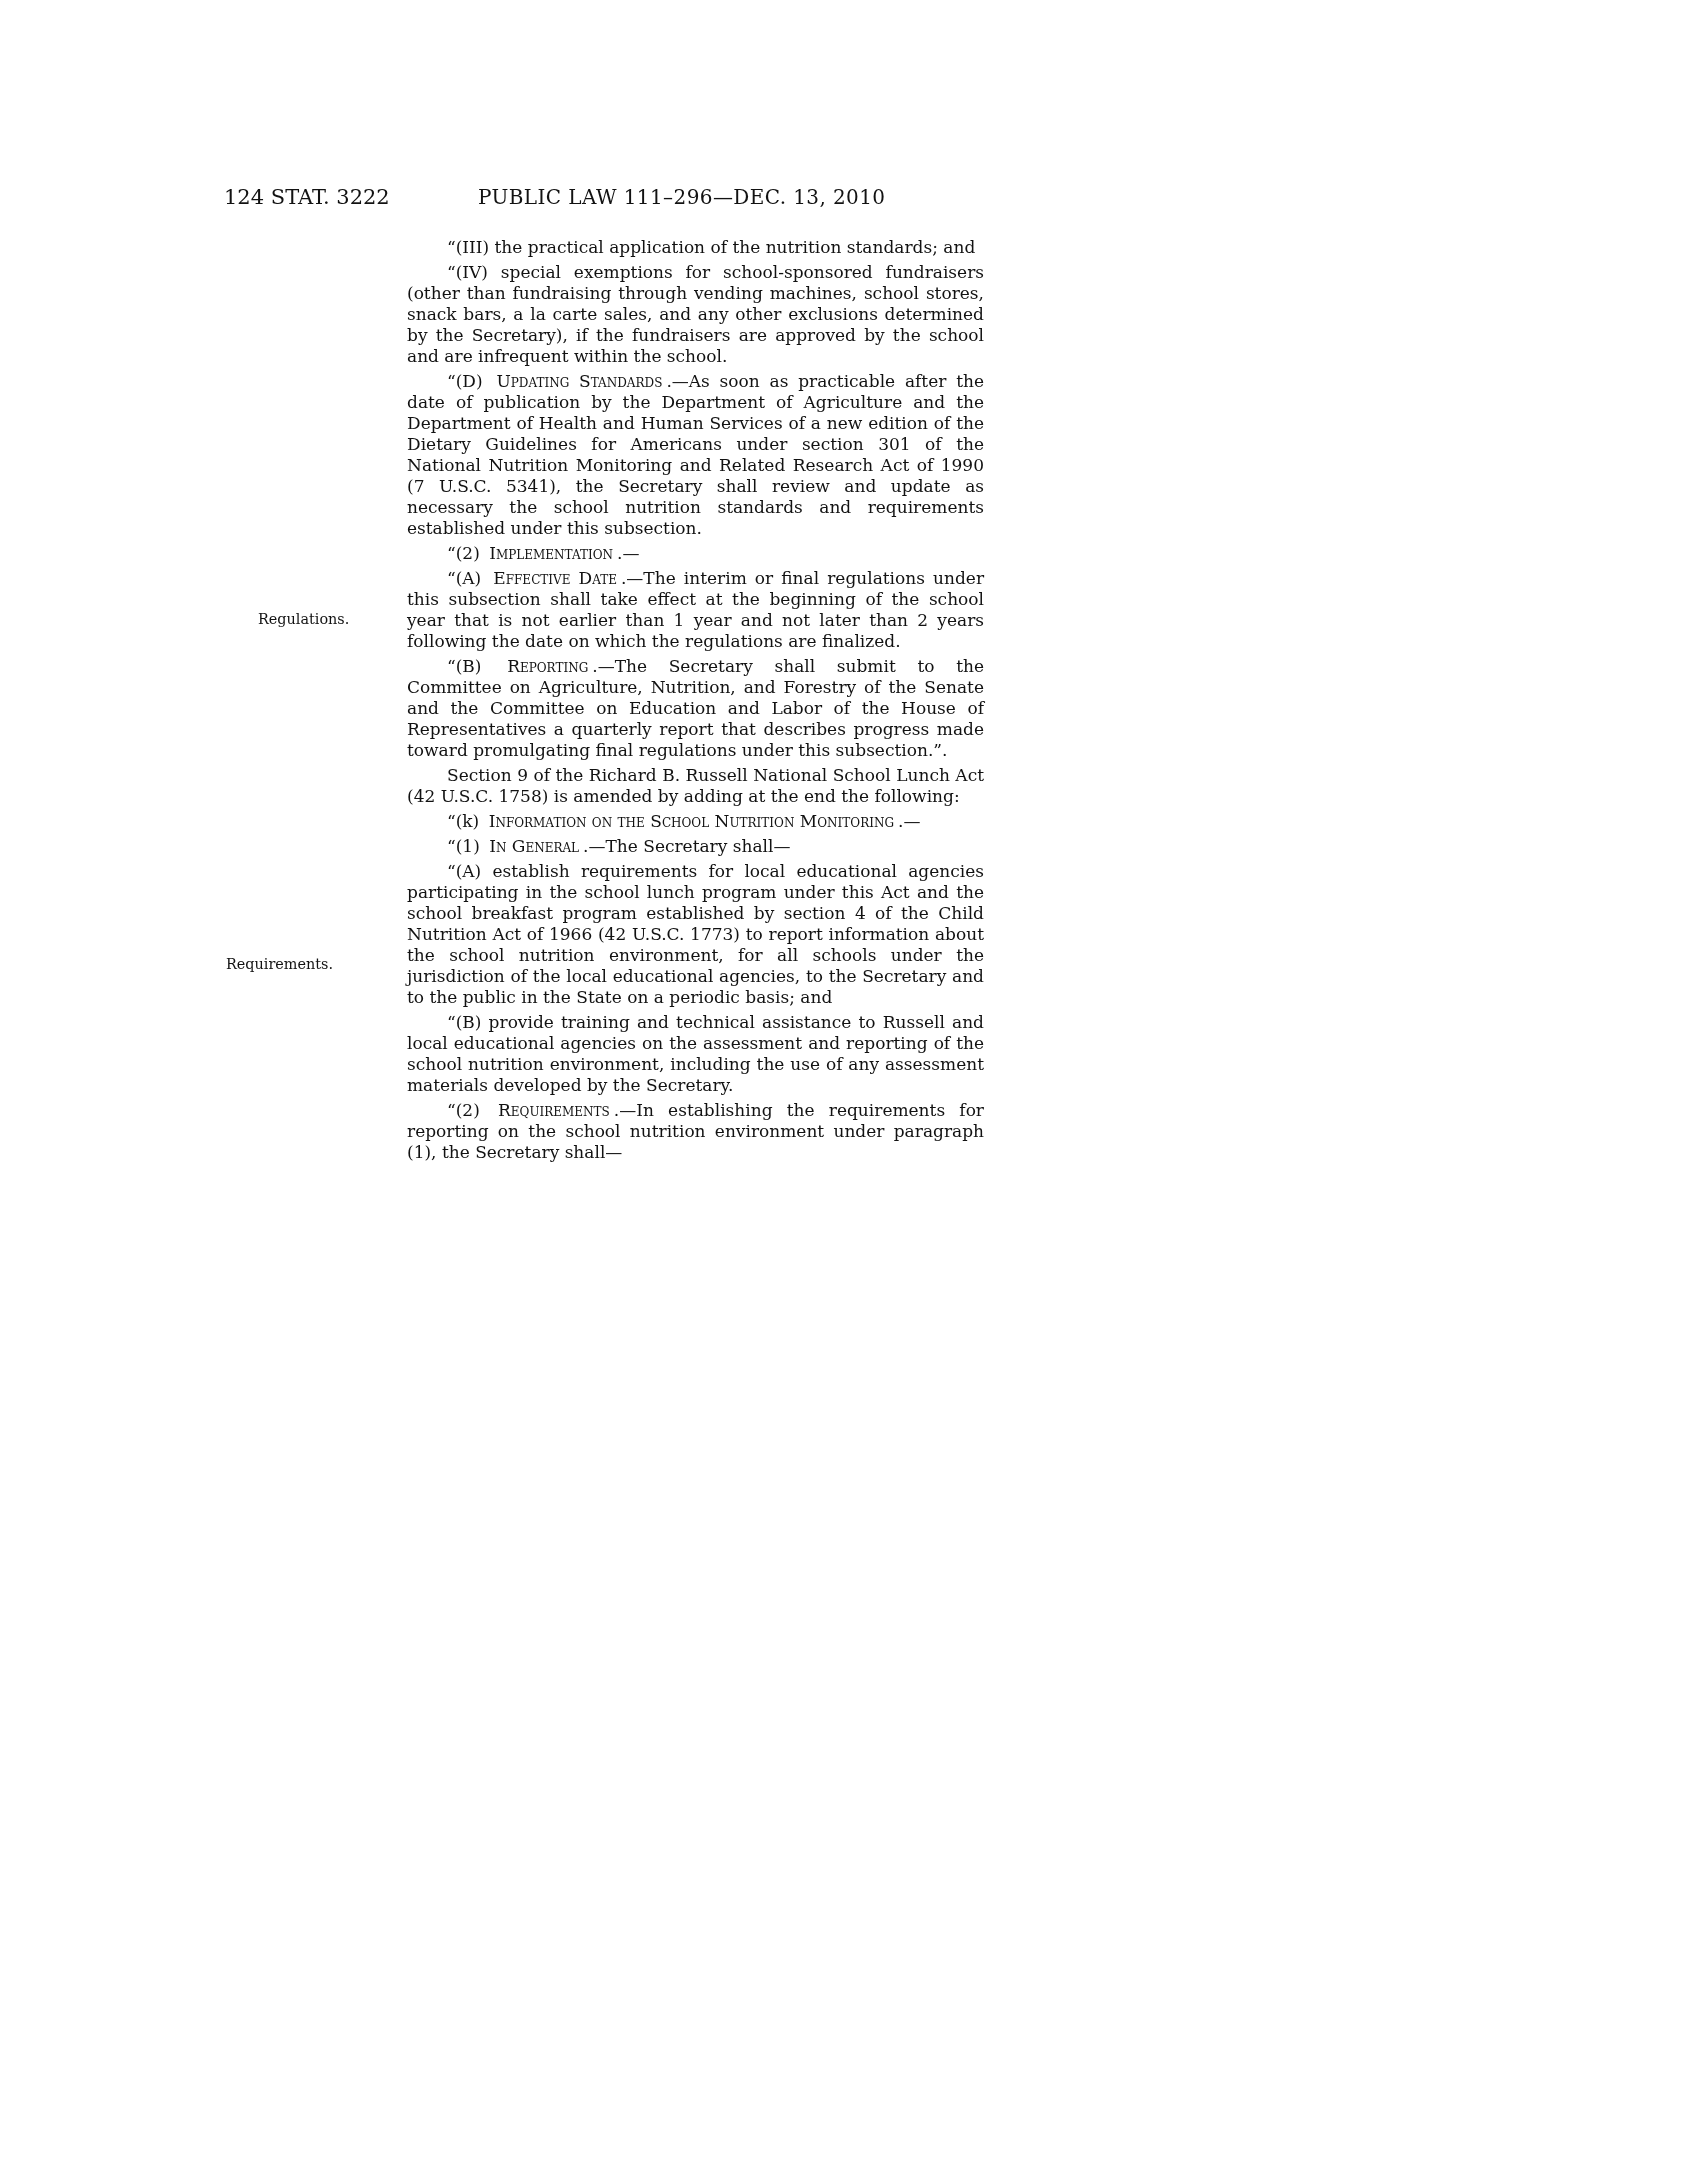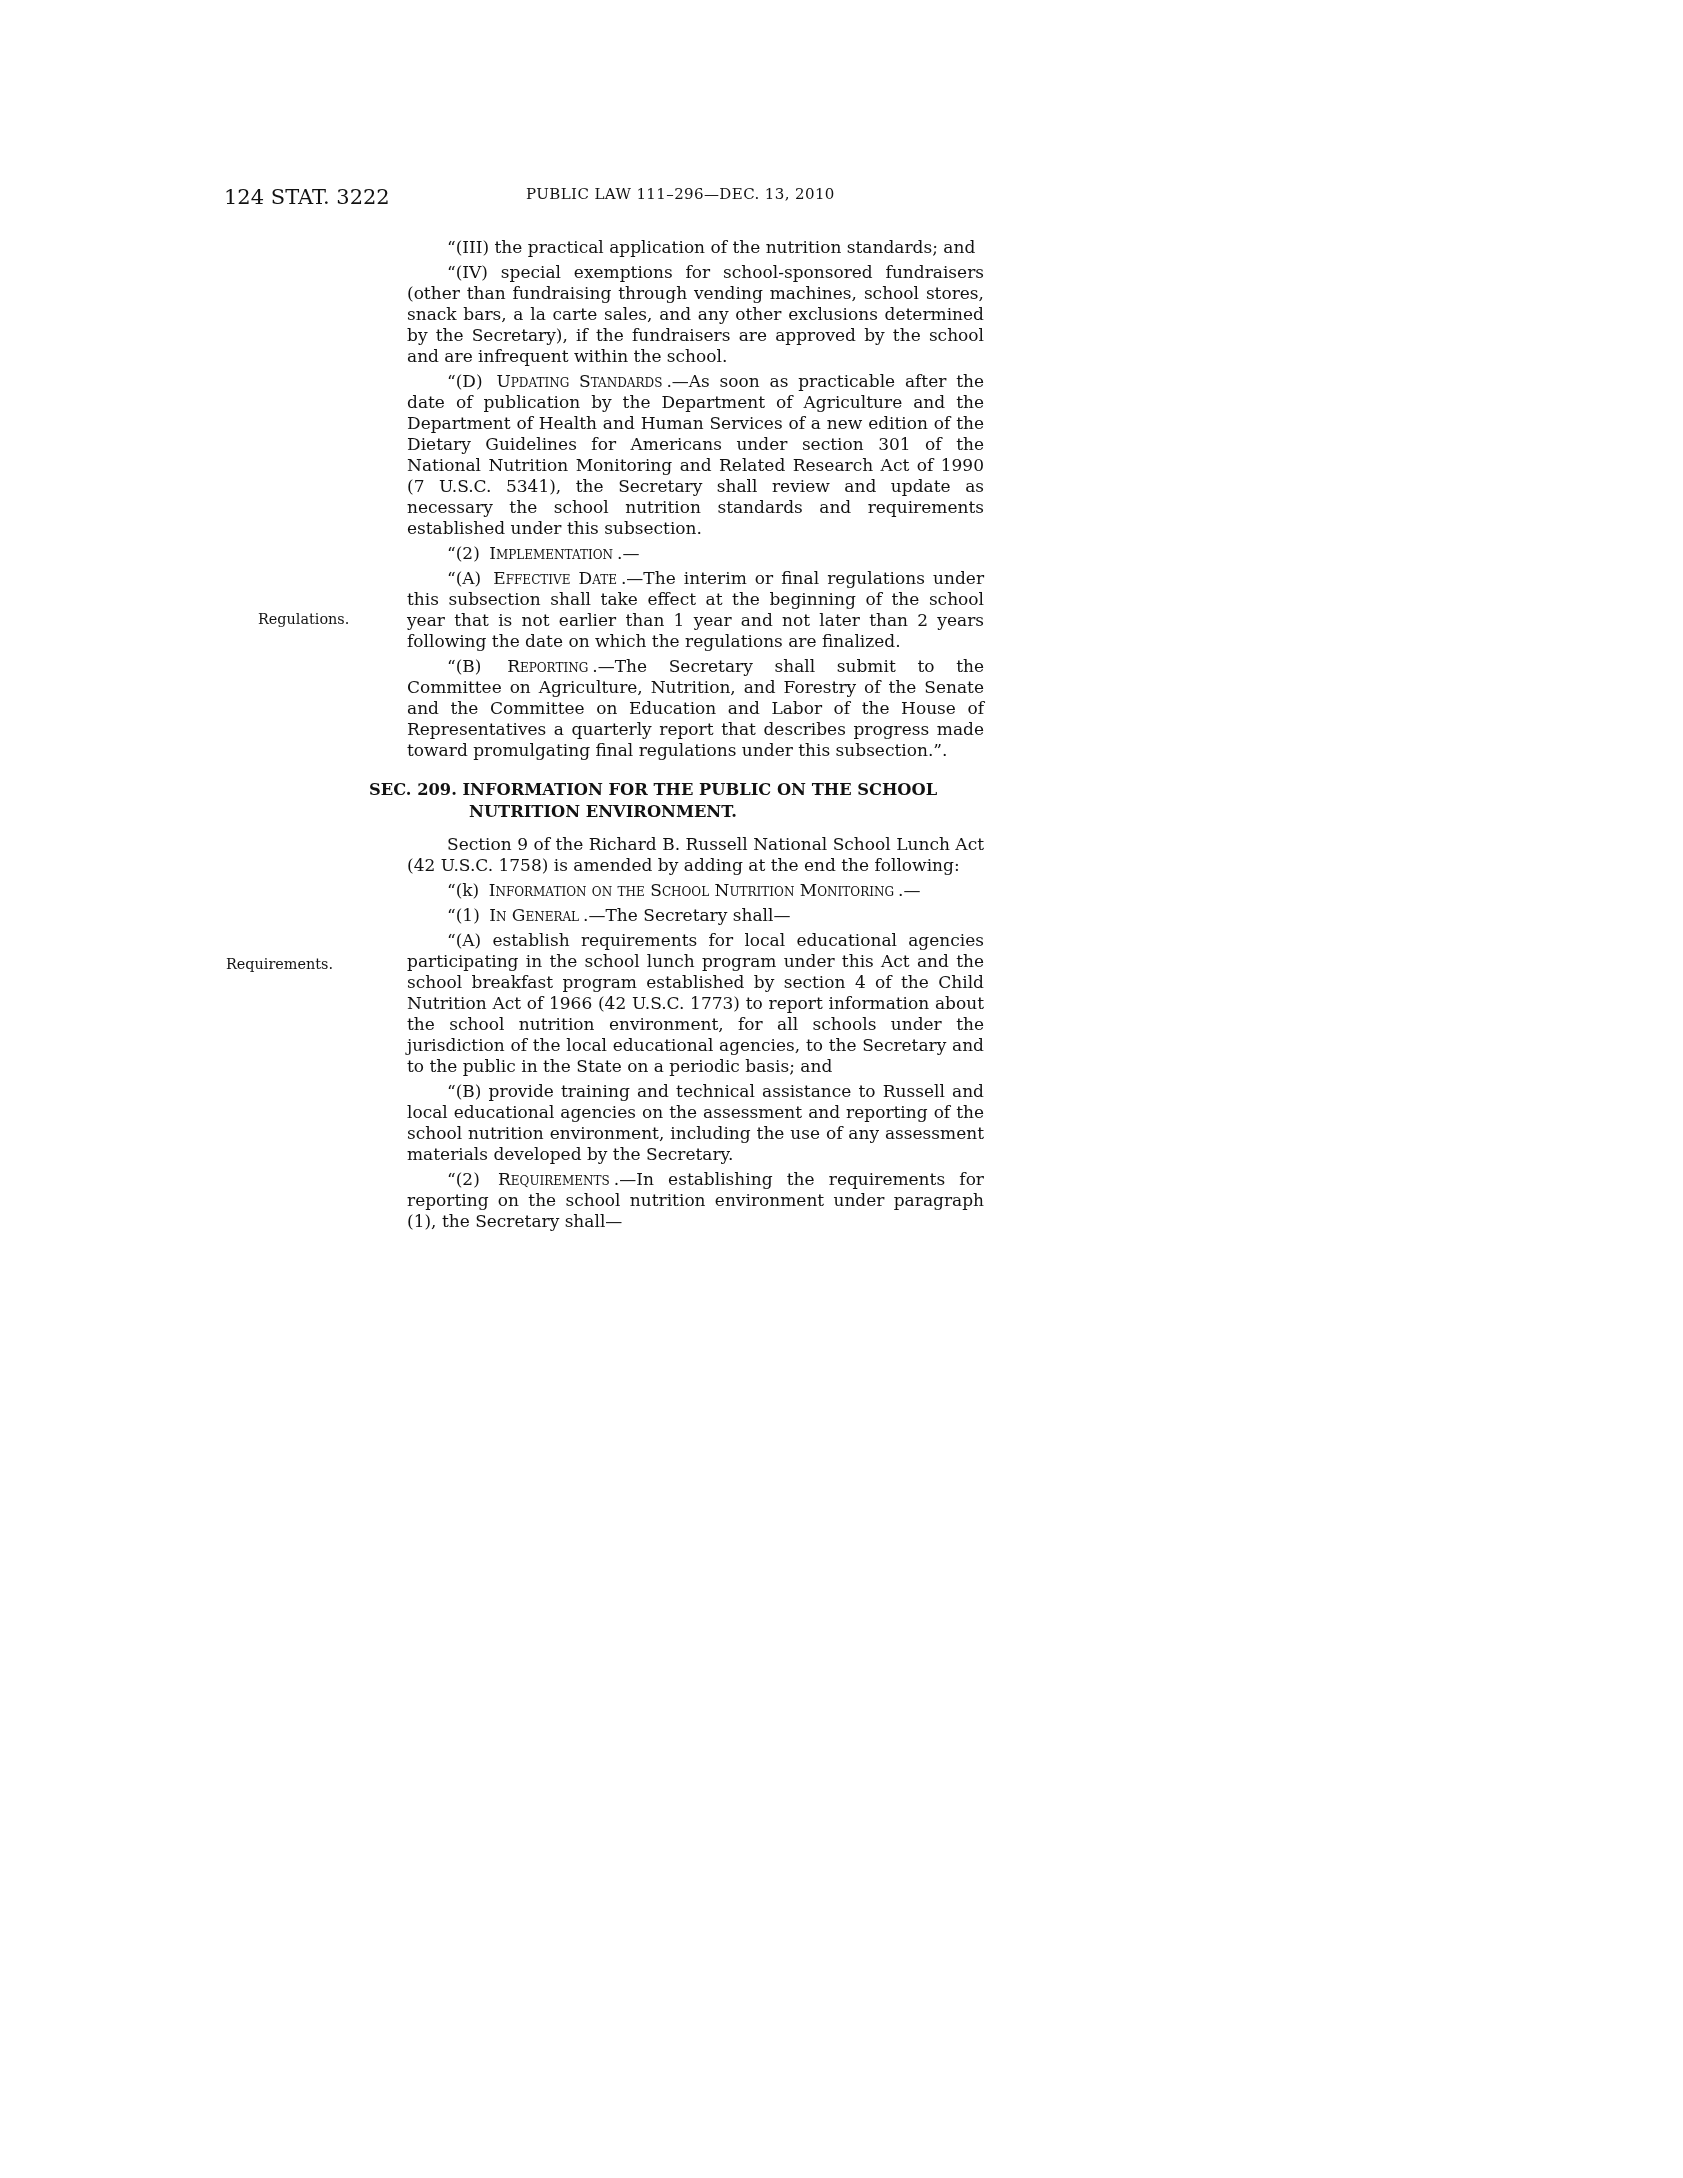--- a/index.html
+++ b/index.html
@@ -11,21 +11,21 @@
     font-family:"DejaVu Serif", serif;
     color:#121212;
     overflow:hidden;
   }
   .running-head-left {
     position:absolute; left:218px; top:179px;
     font-size:21px; white-space:nowrap;
   }
   .running-head-center {
     position:absolute; left:472px; top:179px;
-    font-size:15px; letter-spacing:0.4px; white-space:nowrap;margin-left:48px;
+    font-size:20px; letter-spacing:0.4px; white-space:nowrap;
   }
   .doc-body {
     position:absolute; left:399px; top:229px; width:585px;
     font-size:17px; line-height:21px;
     text-align:justify;
   }
   p.para { text-indent:38px; margin:0; }
   .ind-0 { margin-left:0; }
   .ind-1 { margin-left:38px; }
   .ind-3 { margin-left:113px; }
@@ -47,21 +47,20 @@
 <div class="page">
   <div class="running-head-left">124 STAT. 3222</div>
   <div class="running-head-center">PUBLIC LAW 111–296—DEC. 13, 2010</div>
   <div class="doc-body">
       <p class="para ind-3"><span>“(III) the practical application of the nutrition standards; and</span></p>
       <p class="para ind-3"><span>“(IV) special exemptions for school-sponsored fundraisers (other than fundraising through vending machines, school stores, snack bars, a la carte sales, and any other exclusions determined by the Secretary), if the fundraisers are approved by the school and are infrequent within the school.</span></p>
       <p class="para ind-1"><span>“(D) </span><span class="sc">Updating Standards</span><span>.—As soon as practicable after the date of publication by the Department of Agriculture and the Department of Health and Human Services of a new edition of the Dietary Guidelines for Americans under section 301 of the National Nutrition Monitoring and Related Research Act of 1990 (7 U.S.C. 5341), the Secretary shall review and update as necessary the school nutrition standards and requirements established under this subsection.</span></p>
       <p class="para ind-0"><span>“(2) </span><span class="sc">Implementation</span><span>.—</span></p>
       <p class="para ind-1"><span>“(A) </span><span class="sc">Effective Date</span><span>.—The interim or final regulations under this subsection shall take effect at the beginning of the school year that is not earlier than 1 year and not later than 2 years following the date on which the regulations are finalized.</span></p>
       <p class="para ind-1"><span>“(B) </span><span class="sc">Reporting</span><span>.—The Secretary shall submit to the Committee on Agriculture, Nutrition, and Forestry of the Senate and the Committee on Education and Labor of the House of Representatives a quarterly report that describes progress made toward promulgating final regulations under this subsection.”.</span></p>
-      <h2 class="sec-heading"><span>SEC. 209. INFORMATION FOR THE PUBLIC ON THE SCHOOL NUTRITION ENVIRONMENT.</span></h2>
       <p class="para ind-0"><span>Section 9 of the Richard B. Russell National School Lunch Act (42 U.S.C. 1758) is amended by adding at the end the following:</span></p>
       <p class="para ind-0"><span>“(k) </span><span class="sc">Information on the School Nutrition Monitoring</span><span>.—</span></p>
       <p class="para ind-1"><span>“(1) </span><span class="sc">In General</span><span>.—The Secretary shall—</span></p>
       <p class="para ind-1"><span>“(A) establish requirements for local educational agencies participating in the school lunch program under this Act and the school breakfast program established by section 4 of the Child Nutrition Act of 1966 (42 U.S.C. 1773) to report information about the school nutrition environment, for all schools under the jurisdiction of the local educational agencies, to the Secretary and to the public in the State on a periodic basis; and</span></p>
       <p class="para ind-1"><span>“(B) provide training and technical assistance to Russell and local educational agencies on the assessment and reporting of the school nutrition environment, including the use of any assessment materials developed by the Secretary.</span></p>
       <p class="para ind-0"><span>“(2) </span><span class="sc">Requirements</span><span>.—In establishing the requirements for reporting on the school nutrition environment under paragraph (1), the Secretary shall—</span></p>
     </div>
 <div class="margin-note" style="top: 603px; margin-left: 32px;">Regulations.</div>
     <div class="margin-note" style="top: 948px;">Requirements.</div>
   </div>

